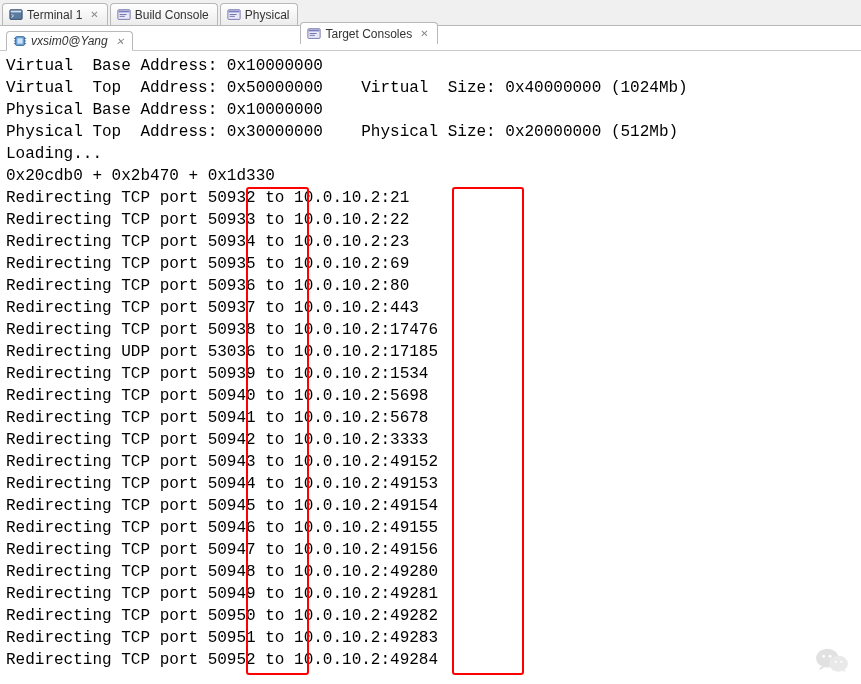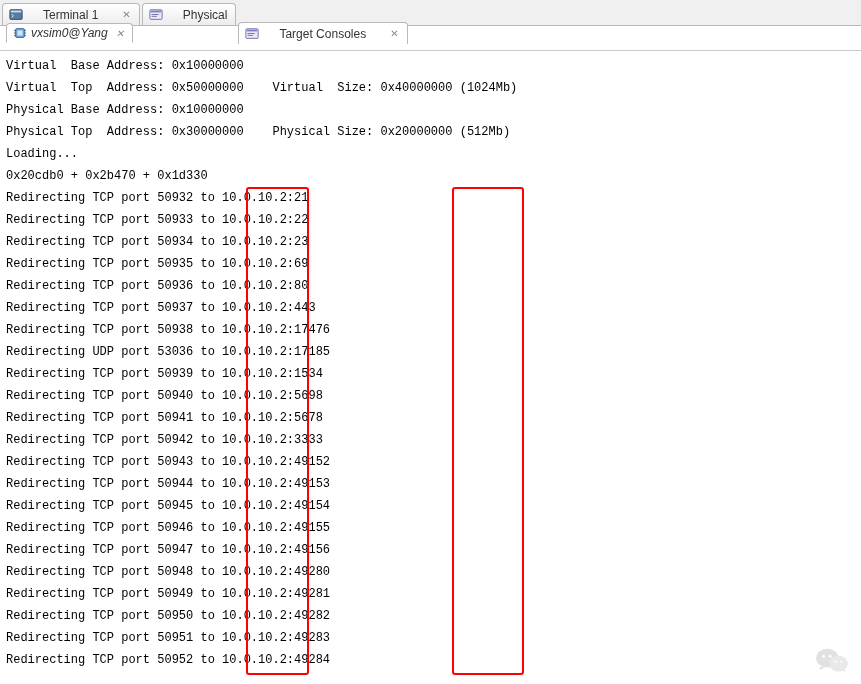--- a/index.html
+++ b/index.html
@@ -28,38 +28,38 @@
     padding: 3px 8px 3px 6px;
     border: 1px solid #b8b8b8;
     border-bottom: none;
     border-top-left-radius: 4px;
     border-top-right-radius: 4px;
     background: linear-gradient(to bottom, #ffffff, #ececec);
     margin-right: 2px;
     cursor: pointer;
     font-size: 12px;
     color: #333;
-    gap: 20px;
+    gap: 4px;
     height: 22px;
   }
   .tab.active {
     background: #ffffff;
     position: relative;
     top: 19px;
     margin-top: 31px;
   }
   .tab .icon { width: 14px; height: 14px; display:inline-flex; align-items:center; justify-content:center; }
   .tab .close { margin-left: 4px; color: #888; font-size: 10px; }
   .subtab-strip {
     display: flex;
     align-items: flex-end;
     height: 25px;
     background: #ffffff;
     border-bottom: 1px solid #c8c8c8;
-    padding: 3px 6px 8px 6px;
+    padding: 3px 6px 0 6px;
   }
   .subtab {
     display: flex;
     align-items: center;
     padding: 2px 8px 2px 6px;
     border: 1px solid #b8b8b8;
     border-bottom: 1px solid #ffffff;
     border-top-left-radius: 4px;
     border-top-right-radius: 4px;
     background: #ffffff;
@@ -69,21 +69,21 @@
     cursor: pointer;
     position: relative;
     top: 1px;
     font-style: italic;
   }
   .subtab .icon { width: 14px; height: 14px; display:inline-flex; }
   .subtab .close { margin-left: 4px; color: #888; font-size: 10px; }
 
   .console {
     font-family: "Courier New", monospace;
-    font-size: 12px;
+    font-size: 16px;
     line-height: 22px;
     white-space: pre;
     padding: 4px 6px;
     color: #000;
     position: relative;
   }
   .console-line { white-space: pre; }
 
   .redbox {
     position: absolute;
@@ -116,20 +116,31 @@
   <div class="tab">
     <span class="icon">
       <svg class="ico-term" viewBox="0 0 16 16">
           <rect x="1" y="2" width="14" height="11" rx="1" fill="#5b7aa0" stroke="#2d4560"></rect>
           <rect x="2" y="3" width="12" height="2" fill="#cfe0f3"></rect>
           <path d="M3 7l2 2-2 2" stroke="#fff" stroke-width="1" fill="none"></path>
         </svg>
     </span>
     <span>Terminal 1</span>
     <span class="close">✕</span>
+  </div>
+  <div class="tab">
+    <span class="icon">
+      <svg class="ico-term" viewBox="0 0 16 16">
+          <rect x="1" y="2" width="14" height="11" rx="1" fill="#e8e8f8" stroke="#6a6aa0"></rect>
+          <rect x="2" y="3" width="12" height="2" fill="#7a7ac0"></rect>
+          <rect x="3" y="7" width="8" height="1" fill="#6a6aa0"></rect>
+          <rect x="3" y="9" width="6" height="1" fill="#6a6aa0"></rect>
+        </svg>
+    </span>
+    <span>Build Console</span>
   </div>
   <div class="tab">
     <span class="icon">
       <svg class="ico-term" viewBox="0 0 16 16">
           <rect x="1" y="2" width="14" height="11" rx="1" fill="#e8e8f8" stroke="#6a6aa0"></rect>
           <rect x="2" y="3" width="12" height="2" fill="#7a7ac0"></rect>
           <rect x="3" y="7" width="8" height="1" fill="#6a6aa0"></rect>
           <rect x="3" y="9" width="6" height="1" fill="#6a6aa0"></rect>
         </svg>
     </span>

